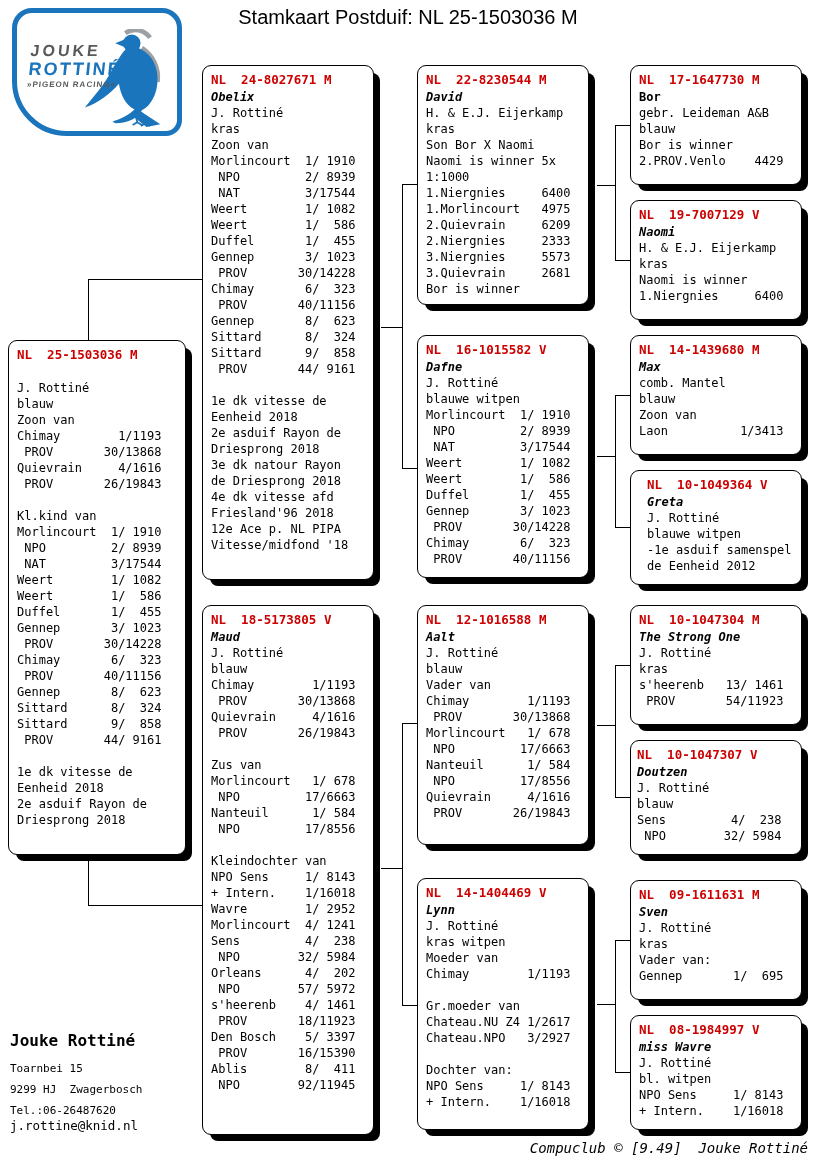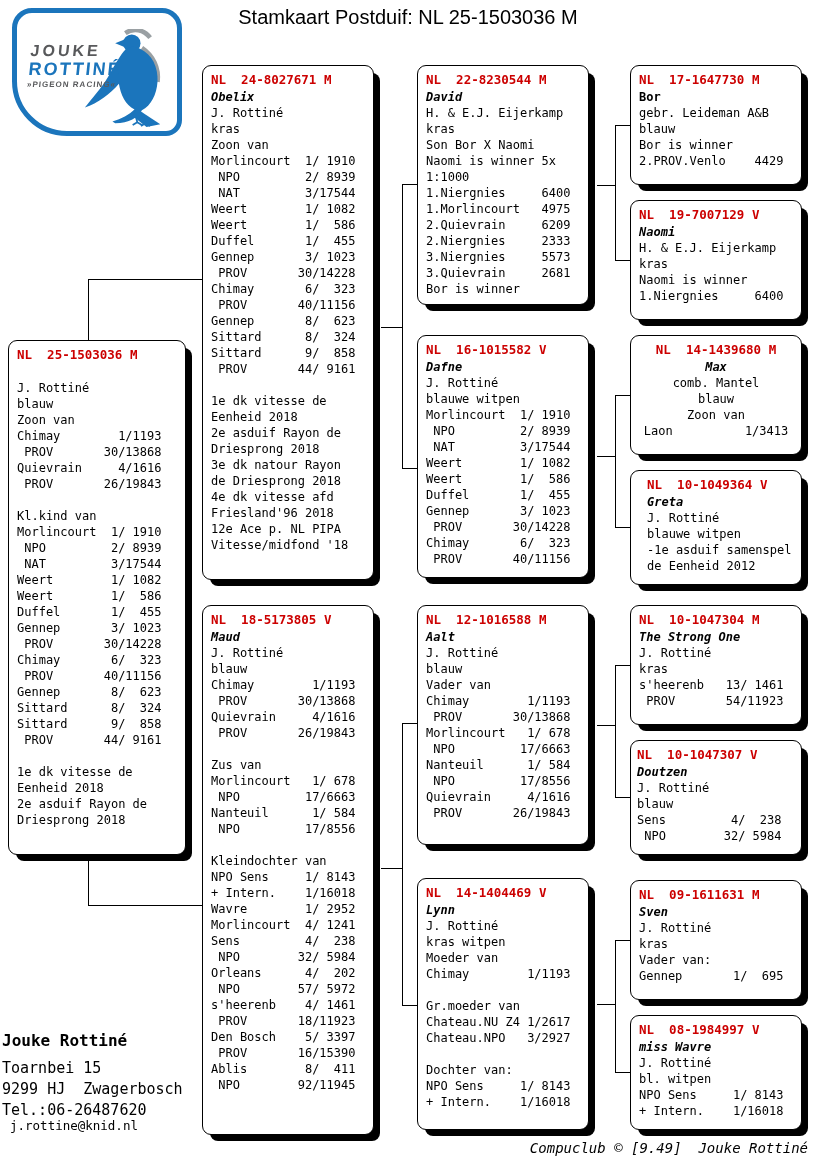--- a/index.html
+++ b/index.html
@@ -20,23 +20,23 @@
   
   .pbox{position:absolute;background:#fff;border:1px solid #000;border-radius:9px;
         box-shadow:7px 7px 0 -1px #000;padding:5px 8px;box-sizing:border-box;overflow:hidden;}
   .ring{color:#cc0000;font-weight:bold;font-size:12.5px;line-height:18px;white-space:pre;}
   .bname{font-size:12px;line-height:16px;font-weight:bold;white-space:pre;min-height:16px;}
   .bname.it{font-style:italic;}
   .bx-line{font-size:12px;line-height:16px;white-space:pre;min-height:16px;}
   
   .conn{position:absolute;background:#000;}
   
-  .footer{position:absolute;left:2px;top:1030px;}
+  .footer{position:absolute;left:10px;top:1030px;}
   .owner{font-size:16px;font-weight:bold;line-height:22px;margin-bottom:6px;}
-  .addr{font-size:15px;line-height:21px;white-space:pre;}
+  .addr{font-size:11px;line-height:21px;white-space:pre;}
   .email{position:absolute;left:10px;top:1118px;font-size:12.5px;text-align:right;}
   .credit{position:absolute;right:8px;top:1140px;font-size:14px;font-style:italic;white-space:pre;}
 </style>
 </head>
 <body>
 
 <div id="page">
 
   <div class="title">Stamkaart Postduif: NL  25-1503036 M</div>
 
@@ -228,21 +228,21 @@
         <div class="bx-line">2.PROV.Venlo    4429</div>
       </div>
       <div class="pbox" style="left: 630px; top: 200px; width: 172px; height: 120px;">
         <div class="ring">NL  19-7007129 V</div>
         <div class="bname it">Naomi</div>
         <div class="bx-line">H. &amp; E.J. Eijerkamp</div>
         <div class="bx-line">kras</div>
         <div class="bx-line">Naomi is winner</div>
         <div class="bx-line">1.Niergnies     6400</div>
       </div>
-      <div class="pbox" style="left: 630px; top: 335px; width: 172px; height: 120px; text-align: center;">
+      <div class="pbox" style="left: 630px; top: 335px; width: 172px; height: 120px;">
         <div class="ring">NL  14-1439680 M</div>
         <div class="bname it">Max</div>
         <div class="bx-line">comb. Mantel</div>
         <div class="bx-line">blauw</div>
         <div class="bx-line">Zoon van</div>
         <div class="bx-line">Laon          1/3413</div>
       </div>
       <div class="pbox" style="left: 630px; top: 470px; width: 172px; height: 115px; padding-left: 16px;">
         <div class="ring">NL  10-1049364 V</div>
         <div class="bname it">Greta</div>

